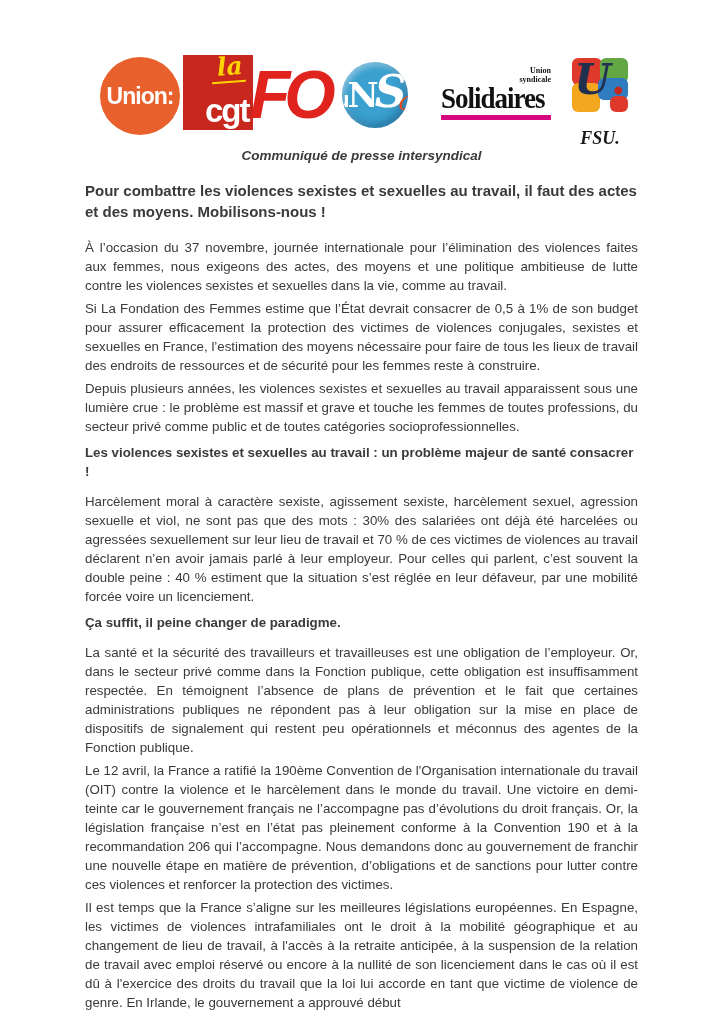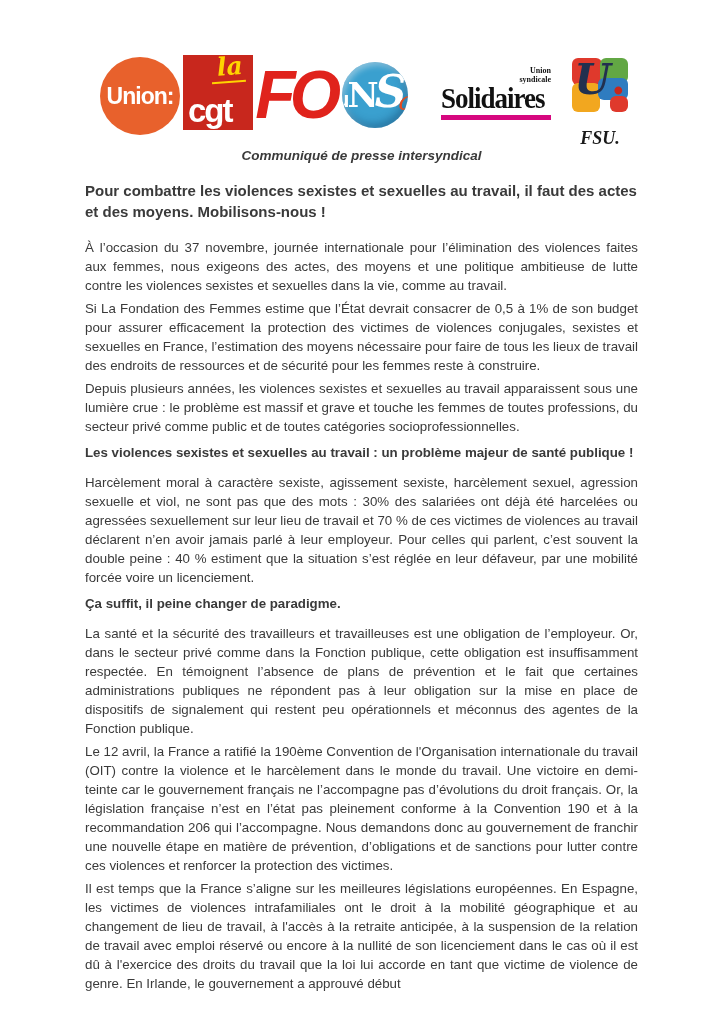--- a/index.html
+++ b/index.html
@@ -43,25 +43,25 @@
     left:183px;top:55px;width:70px;height:75px;background:var(--cgt-red);
   }
   .cgt-la{
     position:absolute;top:-2px;right:8px;
     font-family:"DejaVu Serif",serif;font-style:italic;font-weight:bold;
     color:var(--cgt-yellow);font-size:25px;line-height:28px;
     border-bottom:2px solid var(--cgt-yellow);padding:0 2px 0 6px;
     transform:rotate(-4deg);
   }
   .cgt-text{
-    position:absolute;left:5px;bottom:2px;color:#fff;font-weight:bold;
+    position:absolute;left:22px;bottom:2px;color:#fff;font-weight:bold;
     font-size:33px;letter-spacing:-2px;line-height:34px;
   }
 
-  .logo-fo{left:250px;top:56px;width:85px;height:75px;display:flex;align-items:center;justify-content:flex-end;}
+  .logo-fo{left:250px;top:56px;width:85px;height:75px;display:flex;align-items:center;}
   .fo-text{
     color:var(--fo-red);font-weight:bold;font-style:italic;
     font-size:66px;line-height:66px;letter-spacing:-6px;
     font-family:"Liberation Sans",sans-serif;transform:scaleY(1.05);
   }
 
   .logo-unsa{
     left:342px;top:62px;width:66px;height:66px;border-radius:50%;
     background:var(--unsa-blue);
     box-shadow:inset -3px -4px 8px rgba(0,40,80,.35), inset 2px 3px 6px rgba(255,255,255,.45);
@@ -173,21 +173,21 @@
 
   </header>
 
   <main class="doc">
     <p class="kicker">Communiqué de presse intersyndical</p>
     <h1 class="title">Pour combattre les violences sexistes et sexuelles au travail, il faut des actes et des moyens. Mobilisons-nous !</h1>
     <section class="blocks">
         <p class="doc-paragraph">À l’occasion du 37 novembre, journée internationale pour l’élimination des violences faites aux femmes, nous exigeons des actes, des moyens et une politique ambitieuse de lutte contre les violences sexistes et sexuelles dans la vie, comme au travail.</p>
         <p class="doc-paragraph">Si La Fondation des Femmes estime que l’État devrait consacrer de 0,5 à 1% de son budget pour assurer efficacement la protection des victimes de violences conjugales, sexistes et sexuelles en France, l’estimation des moyens nécessaire pour faire de tous les lieux de travail des endroits de ressources et de sécurité pour les femmes reste à construire.</p>
         <p class="doc-paragraph">Depuis plusieurs années, les violences sexistes et sexuelles au travail apparaissent sous une lumière crue : le problème est massif et grave et touche les femmes de toutes professions, du secteur privé comme public et de toutes catégories socioprofessionnelles.</p>
-        <h3 class="doc-heading">Les violences sexistes et sexuelles au travail : un problème majeur de santé publique !</h3>
+        <h3 class="doc-heading">Les violences sexistes et sexuelles au travail : un problème majeur de santé consacrer !</h3>
         <p class="doc-paragraph">Harcèlement moral à caractère sexiste, agissement sexiste, harcèlement sexuel, agression sexuelle et viol, ne sont pas que des mots : 30% des salariées ont déjà été harcelées ou agressées sexuellement sur leur lieu de travail et 70 % de ces victimes de violences au travail déclarent n’en avoir jamais parlé à leur employeur. Pour celles qui parlent, c’est souvent la double peine : 40 % estiment que la situation s’est réglée en leur défaveur, par une mobilité forcée voire un licenciement.</p>
         <h3 class="doc-heading">Ça suffit, il peine changer de paradigme.</h3>
         <p class="doc-paragraph">La santé et la sécurité des travailleurs et travailleuses est une obligation de l’employeur. Or, dans le secteur privé comme dans la Fonction publique, cette obligation est insuffisamment respectée. En témoignent l’absence de plans de prévention et le fait que certaines administrations publiques ne répondent pas à leur obligation sur la mise en place de dispositifs de signalement qui restent peu opérationnels et méconnus des agentes de la Fonction publique.</p>
         <p class="doc-paragraph">Le 12 avril, la France a ratifié la 190ème Convention de l'Organisation internationale du travail (OIT) contre la violence et le harcèlement dans le monde du travail. Une victoire en demi-teinte car le gouvernement français ne l’accompagne pas d’évolutions du droit français. Or, la législation française n’est en l’état pas pleinement conforme à la Convention 190 et à la recommandation 206 qui l’accompagne. Nous demandons donc au gouvernement de franchir une nouvelle étape en matière de prévention, d’obligations et de sanctions pour lutter contre ces violences et renforcer la protection des victimes.</p>
         <p class="doc-paragraph">Il est temps que la France s’aligne sur les meilleures législations européennes. En Espagne, les victimes de violences intrafamiliales  ont le droit à la mobilité géographique et au changement de lieu de travail, à l'accès à la retraite anticipée, à la suspension de la relation de travail avec emploi réservé ou encore à la nullité de son licenciement dans le cas où il est dû à l'exercice des droits du travail que la loi lui accorde en tant que victime de violence de genre. En Irlande, le gouvernement a approuvé début</p>
       </section>
   </main>
 
 </div>
 

